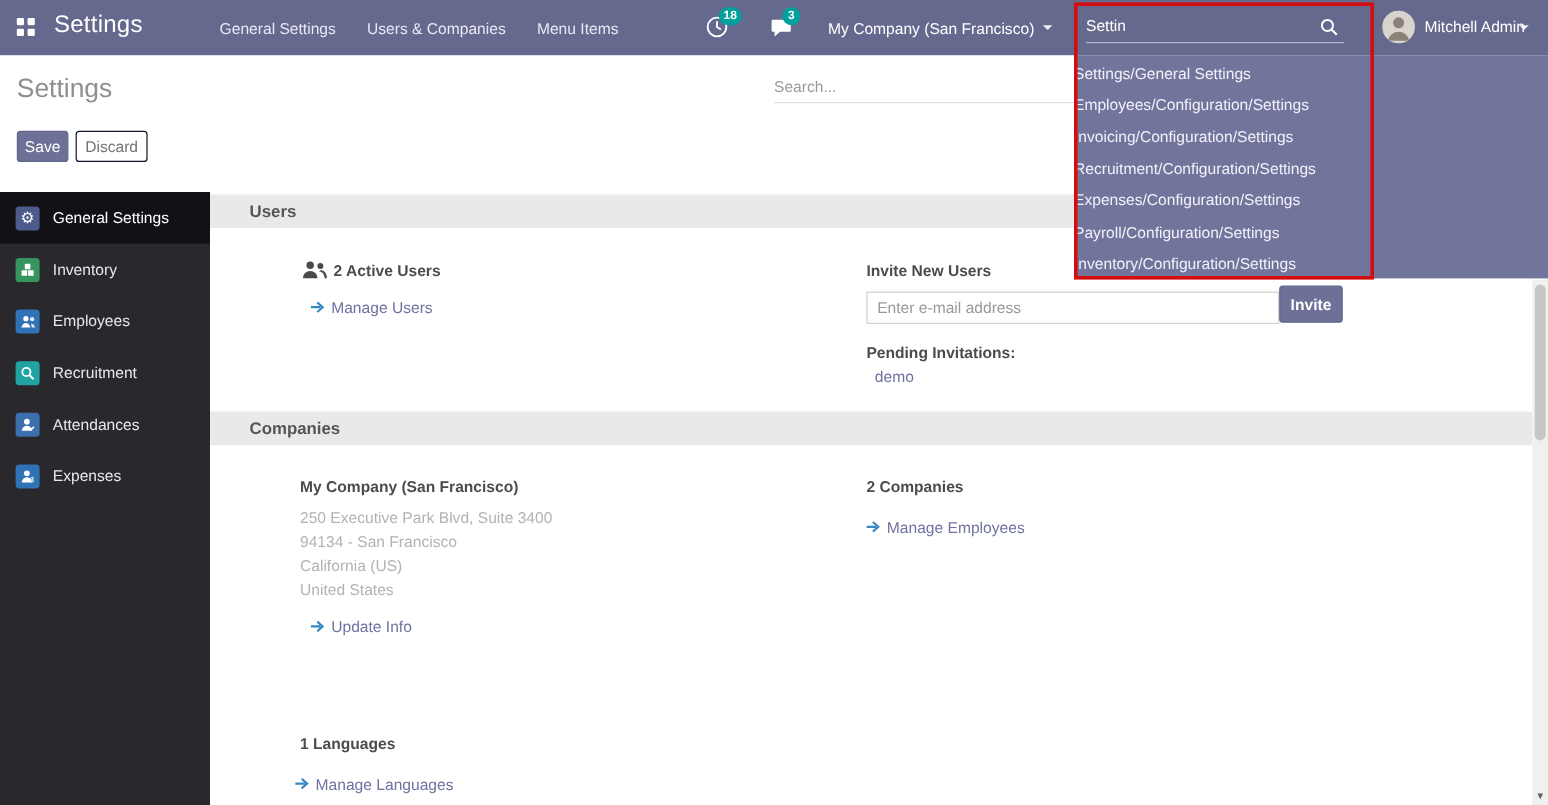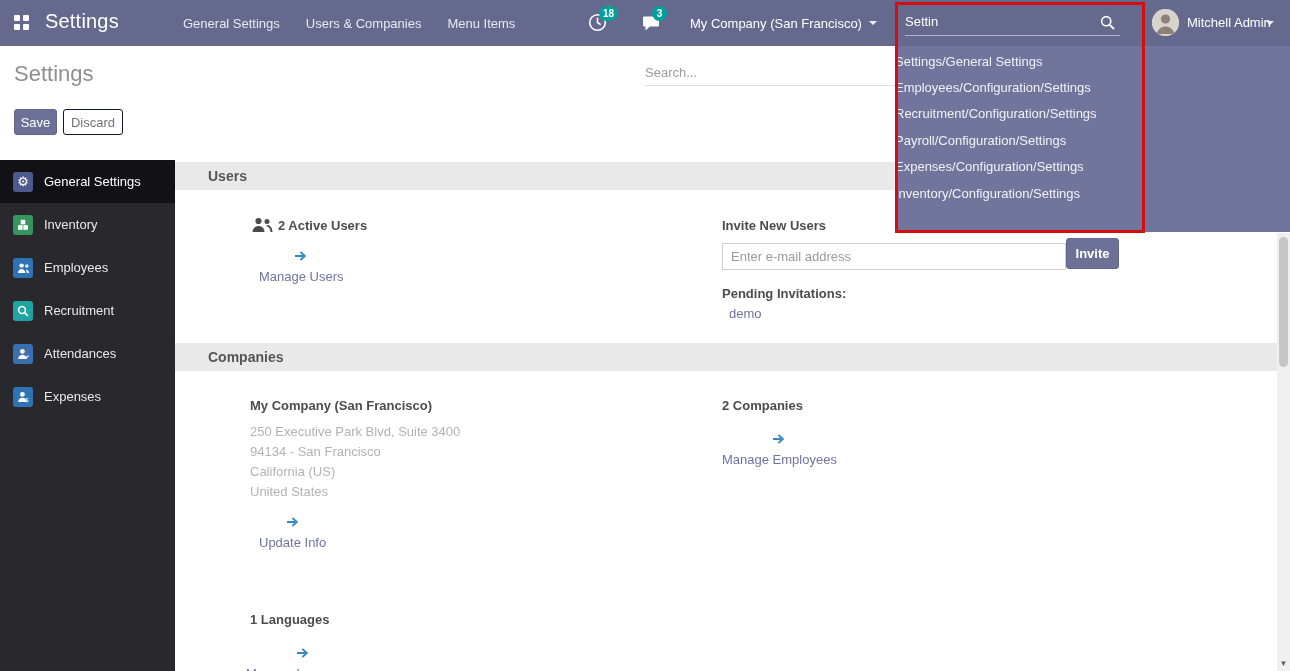--- a/index.html
+++ b/index.html
@@ -44,21 +44,21 @@
   
   .sidebar { position:absolute; left:0; top:160px; width:175px; height:511px; background:#29282d; z-index:10; }
   .side-item { height:43px; display:flex; align-items:center; padding-left:13px; gap:11px; cursor:pointer; color:#e8e8ea; }
   .side-item.active { background:#121116; color:#fff; }
   .side-ico { width:20px; height:20px; border-radius:3px; flex:0 0 20px; display:flex; align-items:center; justify-content:center; font-size:13px; color:#fff; }
 
   
   .section-bar { position:absolute; left:175px; width:1102px; height:28px; background:#e9e9e9; display:flex; align-items:center; padding-left:33px; font-size:14px; font-weight:bold; color:#555; }
   .bold13 { position:absolute; font-weight:bold; color:#4c4c4c; }
   .gray13 { position:absolute; color:#b3b3b3; }
-  .link { position:absolute; display:flex; align-items:center; gap:5px; color:#7073a0; cursor:pointer;flex-direction:column; }
+  .link { position:absolute; display:flex; align-items:center; gap:5px; color:#7073a0; cursor:pointer; }
   .email-input { position:absolute; left:722px; top:243px; width:344px; height:27px; border:1px solid #d0d0d0; padding:0 8px; font-size:13px; color:#555; font-family:"Liberation Sans",sans-serif; outline:none; }
   .email-input::placeholder { color:#9a9a9a; }
   .btn-invite { position:absolute; left:1066px; top:238px; width:53px; height:31px; background:#6d7198; color:#fff; border:1px solid #62668c; font-weight:bold; }
   .tag { position:absolute; color:#7073a0; cursor:pointer; }
 
   
   .scrollbar { position:absolute; right:0; top:233px; width:13px; height:438px; background:#f0f0f0; z-index:15; }
   .scroll-thumb { position:absolute; left:2px; top:4px; width:9px; height:130px; background:#c6c6c6; border-radius:5px; }
   .scroll-down { position:absolute; left:0; bottom:0; width:13px; height:16px; display:flex; align-items:center; justify-content:center; font-size:8px; color:#606060; cursor:pointer; }
 </style>
@@ -234,22 +234,23 @@
     <svg width="15" height="15" viewBox="0 0 15 15">
         <circle cx="6.2" cy="6.2" r="4.6" fill="none" stroke="#fff" stroke-width="1.6"></circle>
         <line x1="9.8" y1="9.8" x2="14" y2="14" stroke="#fff" stroke-width="1.8"></line>
       </svg>
   </span>
 
   <div class="search-panel">
     <ul>
       <li>Settings/General Settings</li>
       <li>Employees/Configuration/Settings</li>
+      <li>Invoicing/Configuration/Settings</li>
       <li>Recruitment/Configuration/Settings</li>
+      <li>Expenses/Configuration/Settings</li>
       <li>Payroll/Configuration/Settings</li>
-      <li>Expenses/Configuration/Settings</li>
       <li>Inventory/Configuration/Settings</li>
     </ul>
   </div>
 
   <div class="annotation-box"></div>
 
 </div>
 
 </body></html>

